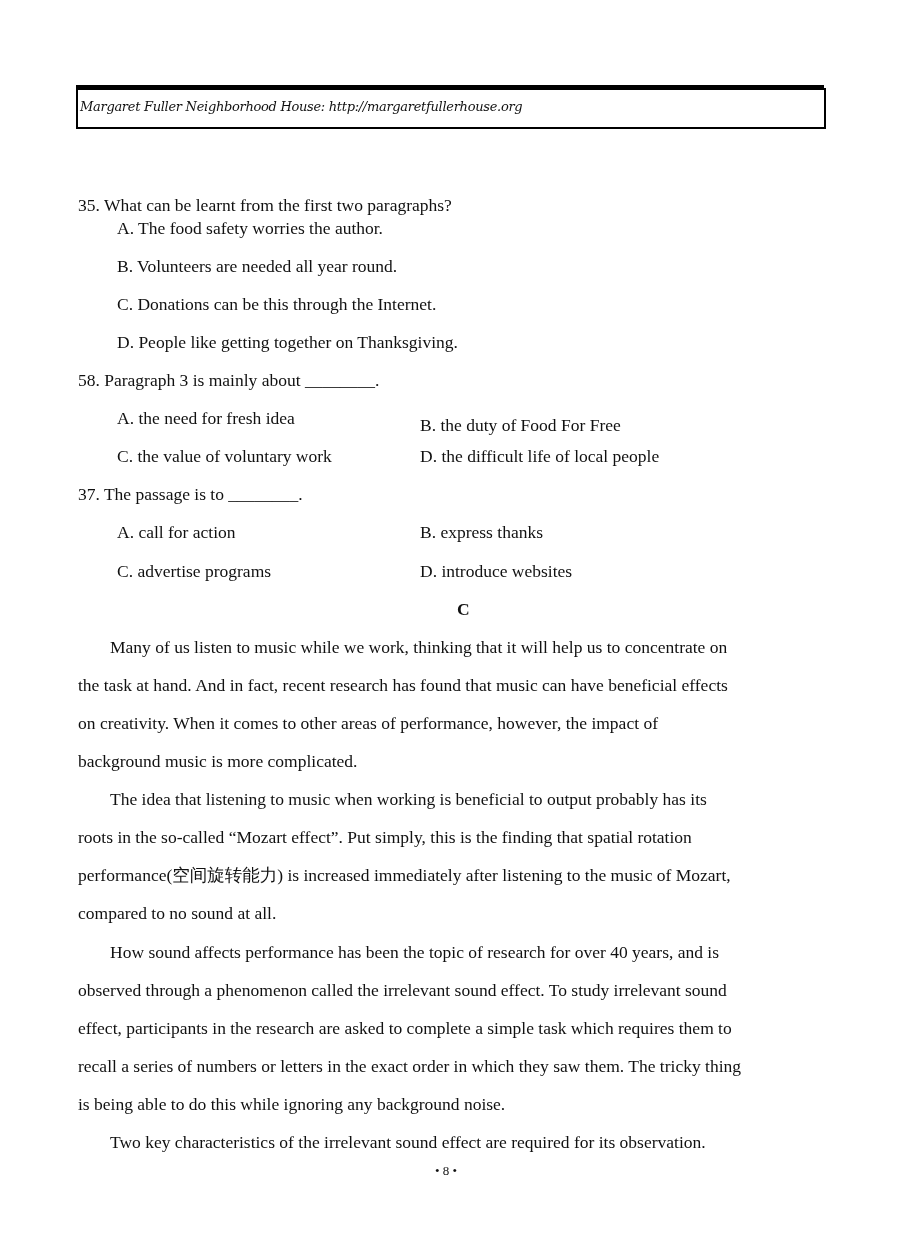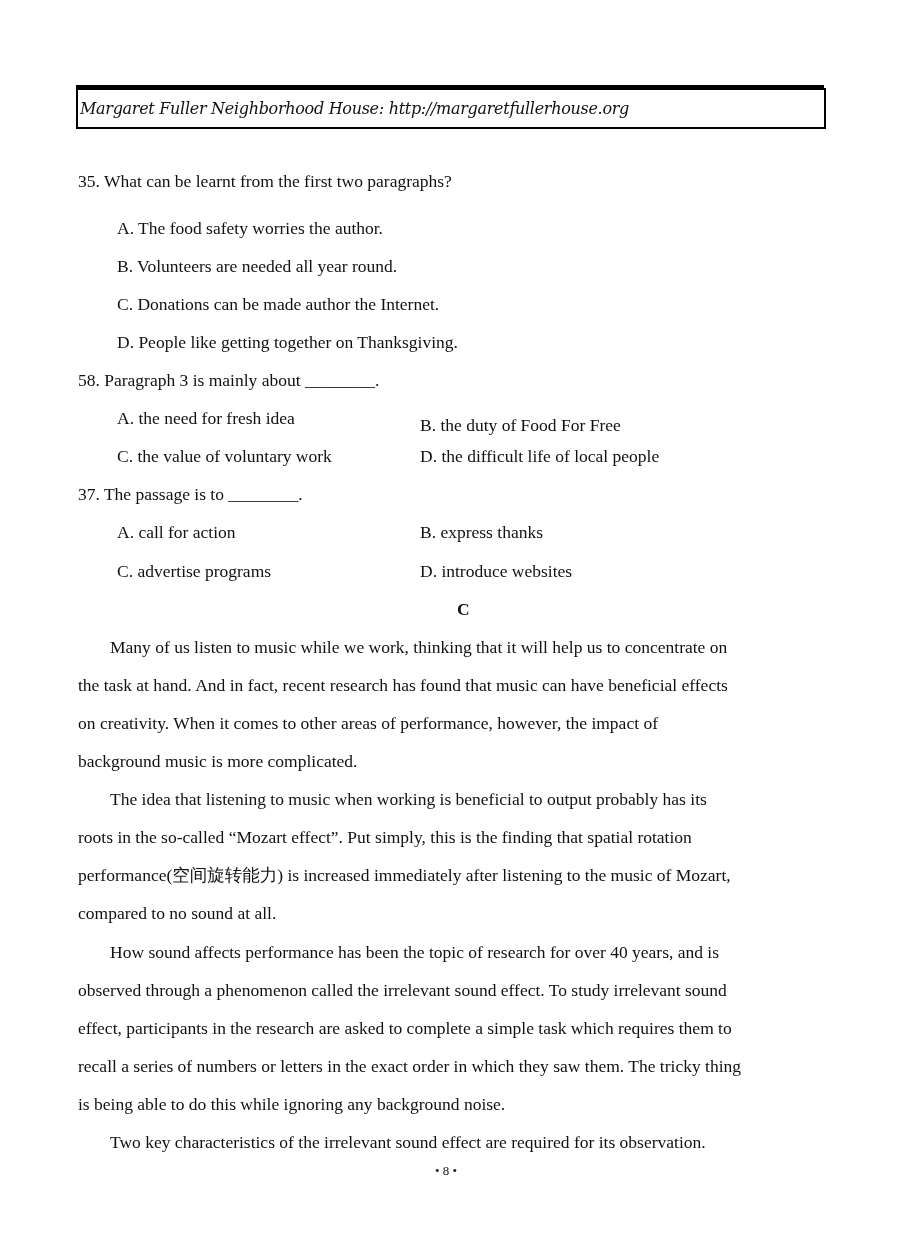--- a/index.html
+++ b/index.html
@@ -2,42 +2,42 @@
 <html><head>
 <meta charset="utf-8">
 <style>
   html, body { margin: 0; padding: 0; background: #ffffff; }
   body { width: 900px; height: 1246px; position: relative; overflow: hidden;
          font-family: "Liberation Serif", "DejaVu Serif", serif; color: #111; }
   .source-box { position: absolute; left: 76px; top: 88px; width: 750px; height: 41px;
                 border: 2px solid #000; border-top-width: 2px; box-sizing: border-box; }
   .source-topline { position: absolute; left: 76px; top: 85px; width: 748px; height: 3px; background:#000; }
   .source-text { position: absolute; left: 2px; top: 9px; font-family: "DejaVu Serif", serif;
-                 font-style: italic; font-size: 16px; letter-spacing: -0.3px; white-space: nowrap; }
+                 font-style: italic; font-size: 13px; letter-spacing: -0.3px; white-space: nowrap; }
   .line { position: absolute; white-space: nowrap; font-size: 17.5px; line-height: 22px; }
   .q { left: 78px; }
   .opt { left: 117px; }
   .opt2 { left: 420px; }
   .para { left: 78px; width: 745px; }
   .indent { left: 110px; text-align: right; }
   .section { left: 457px; font-weight: bold; }
   .page-num { left: 435px; font-size: 13px; }
 </style>
 </head>
 <body>
 
 <div class="source-topline"></div>
 <div class="source-box">
   <span class="source-text">Margaret Fuller Neighborhood House: http://margaretfullerhouse.org</span>
 </div>
 
-<div class="line q" style="top:170px">35. What can be learnt from the first two paragraphs?</div>
+<div class="line q" style="top:194px">35. What can be learnt from the first two paragraphs?</div>
 <div class="line opt" style="top:217px">A. The food safety worries the author.</div>
 <div class="line opt" style="top:255px">B. Volunteers are needed all year round.</div>
-<div class="line opt" style="top:293px">C. Donations can be made author the Internet.</div>
+<div class="line opt" style="top:293px">C. Donations can be this through the Internet.</div>
 <div class="line opt" style="top:331px">D. People like getting together on Thanksgiving.</div>
 
 <div class="line q" style="top:369px">58. Paragraph 3 is mainly about ________.</div>
 <div class="line opt" style="top:407px">A. the need for fresh idea</div>
 <div class="line opt2" style="top:414px">B. the duty of Food For Free</div>
 <div class="line opt" style="top:445px">C. the value of voluntary work</div>
 <div class="line opt2" style="top:445px">D. the difficult life of local people</div>
 
 <div class="line q" style="top:483px">37. The passage is to ________.</div>
 <div class="line opt" style="top:521px">A. call for action</div>

